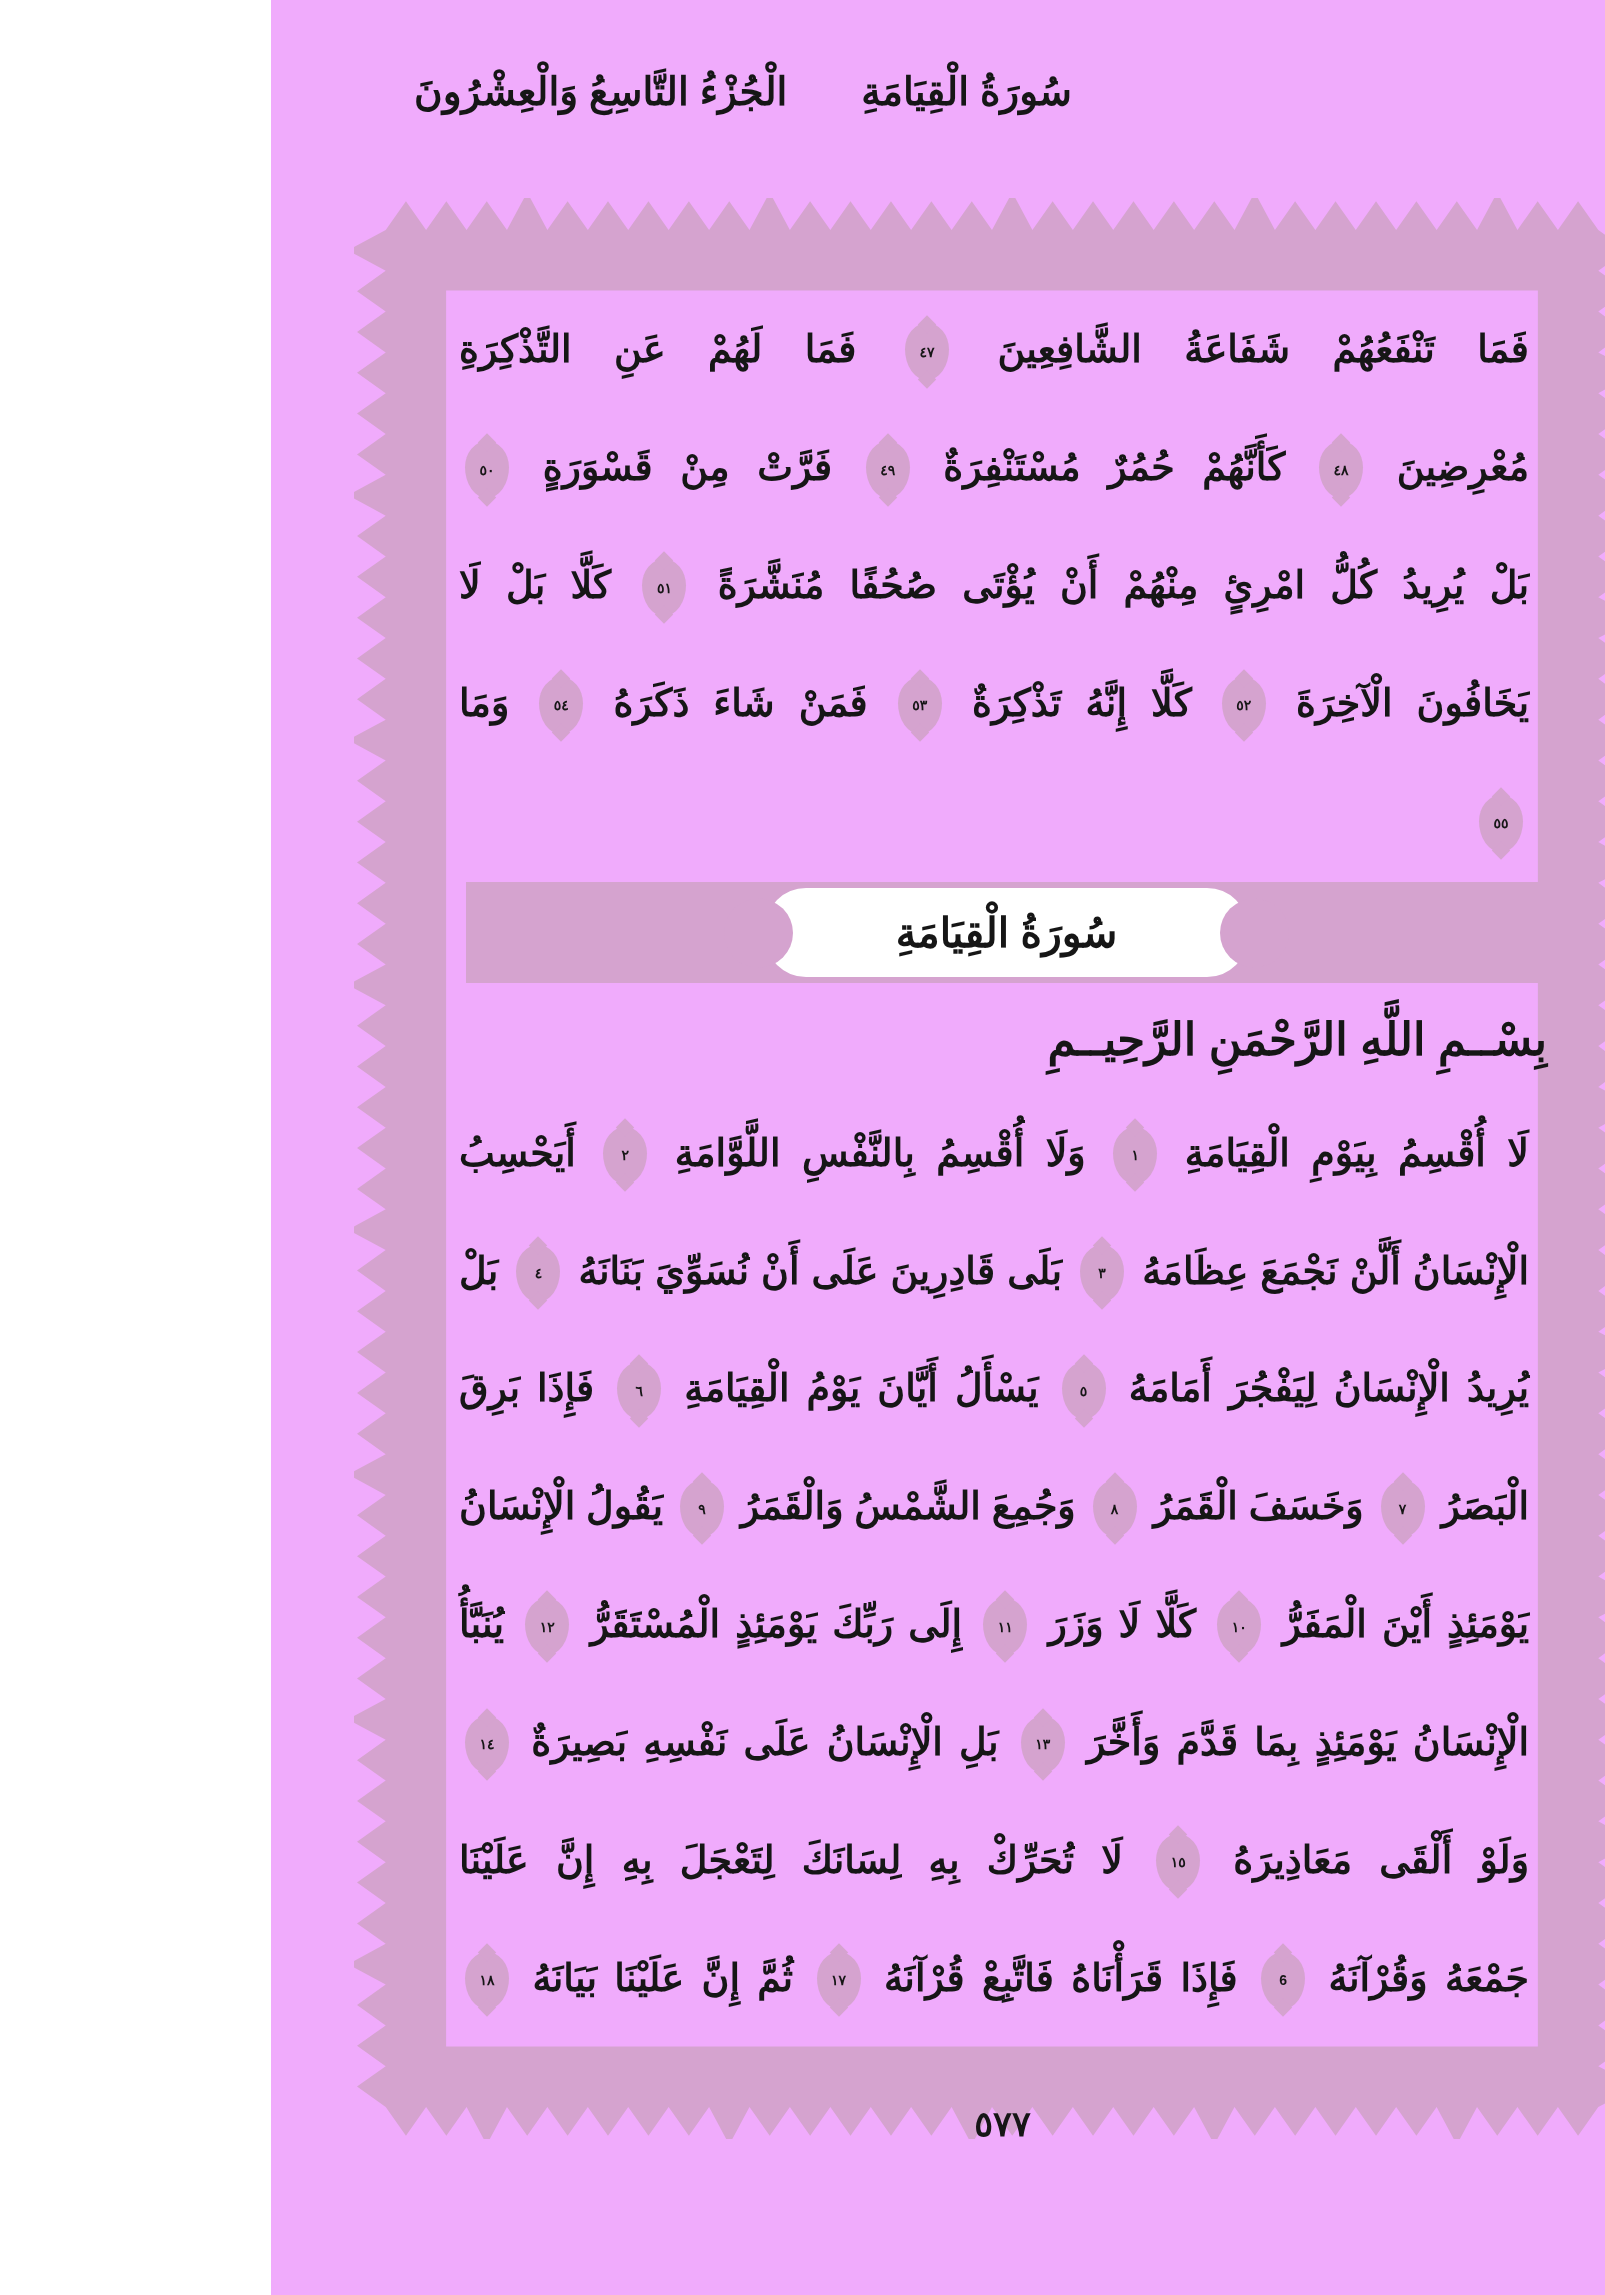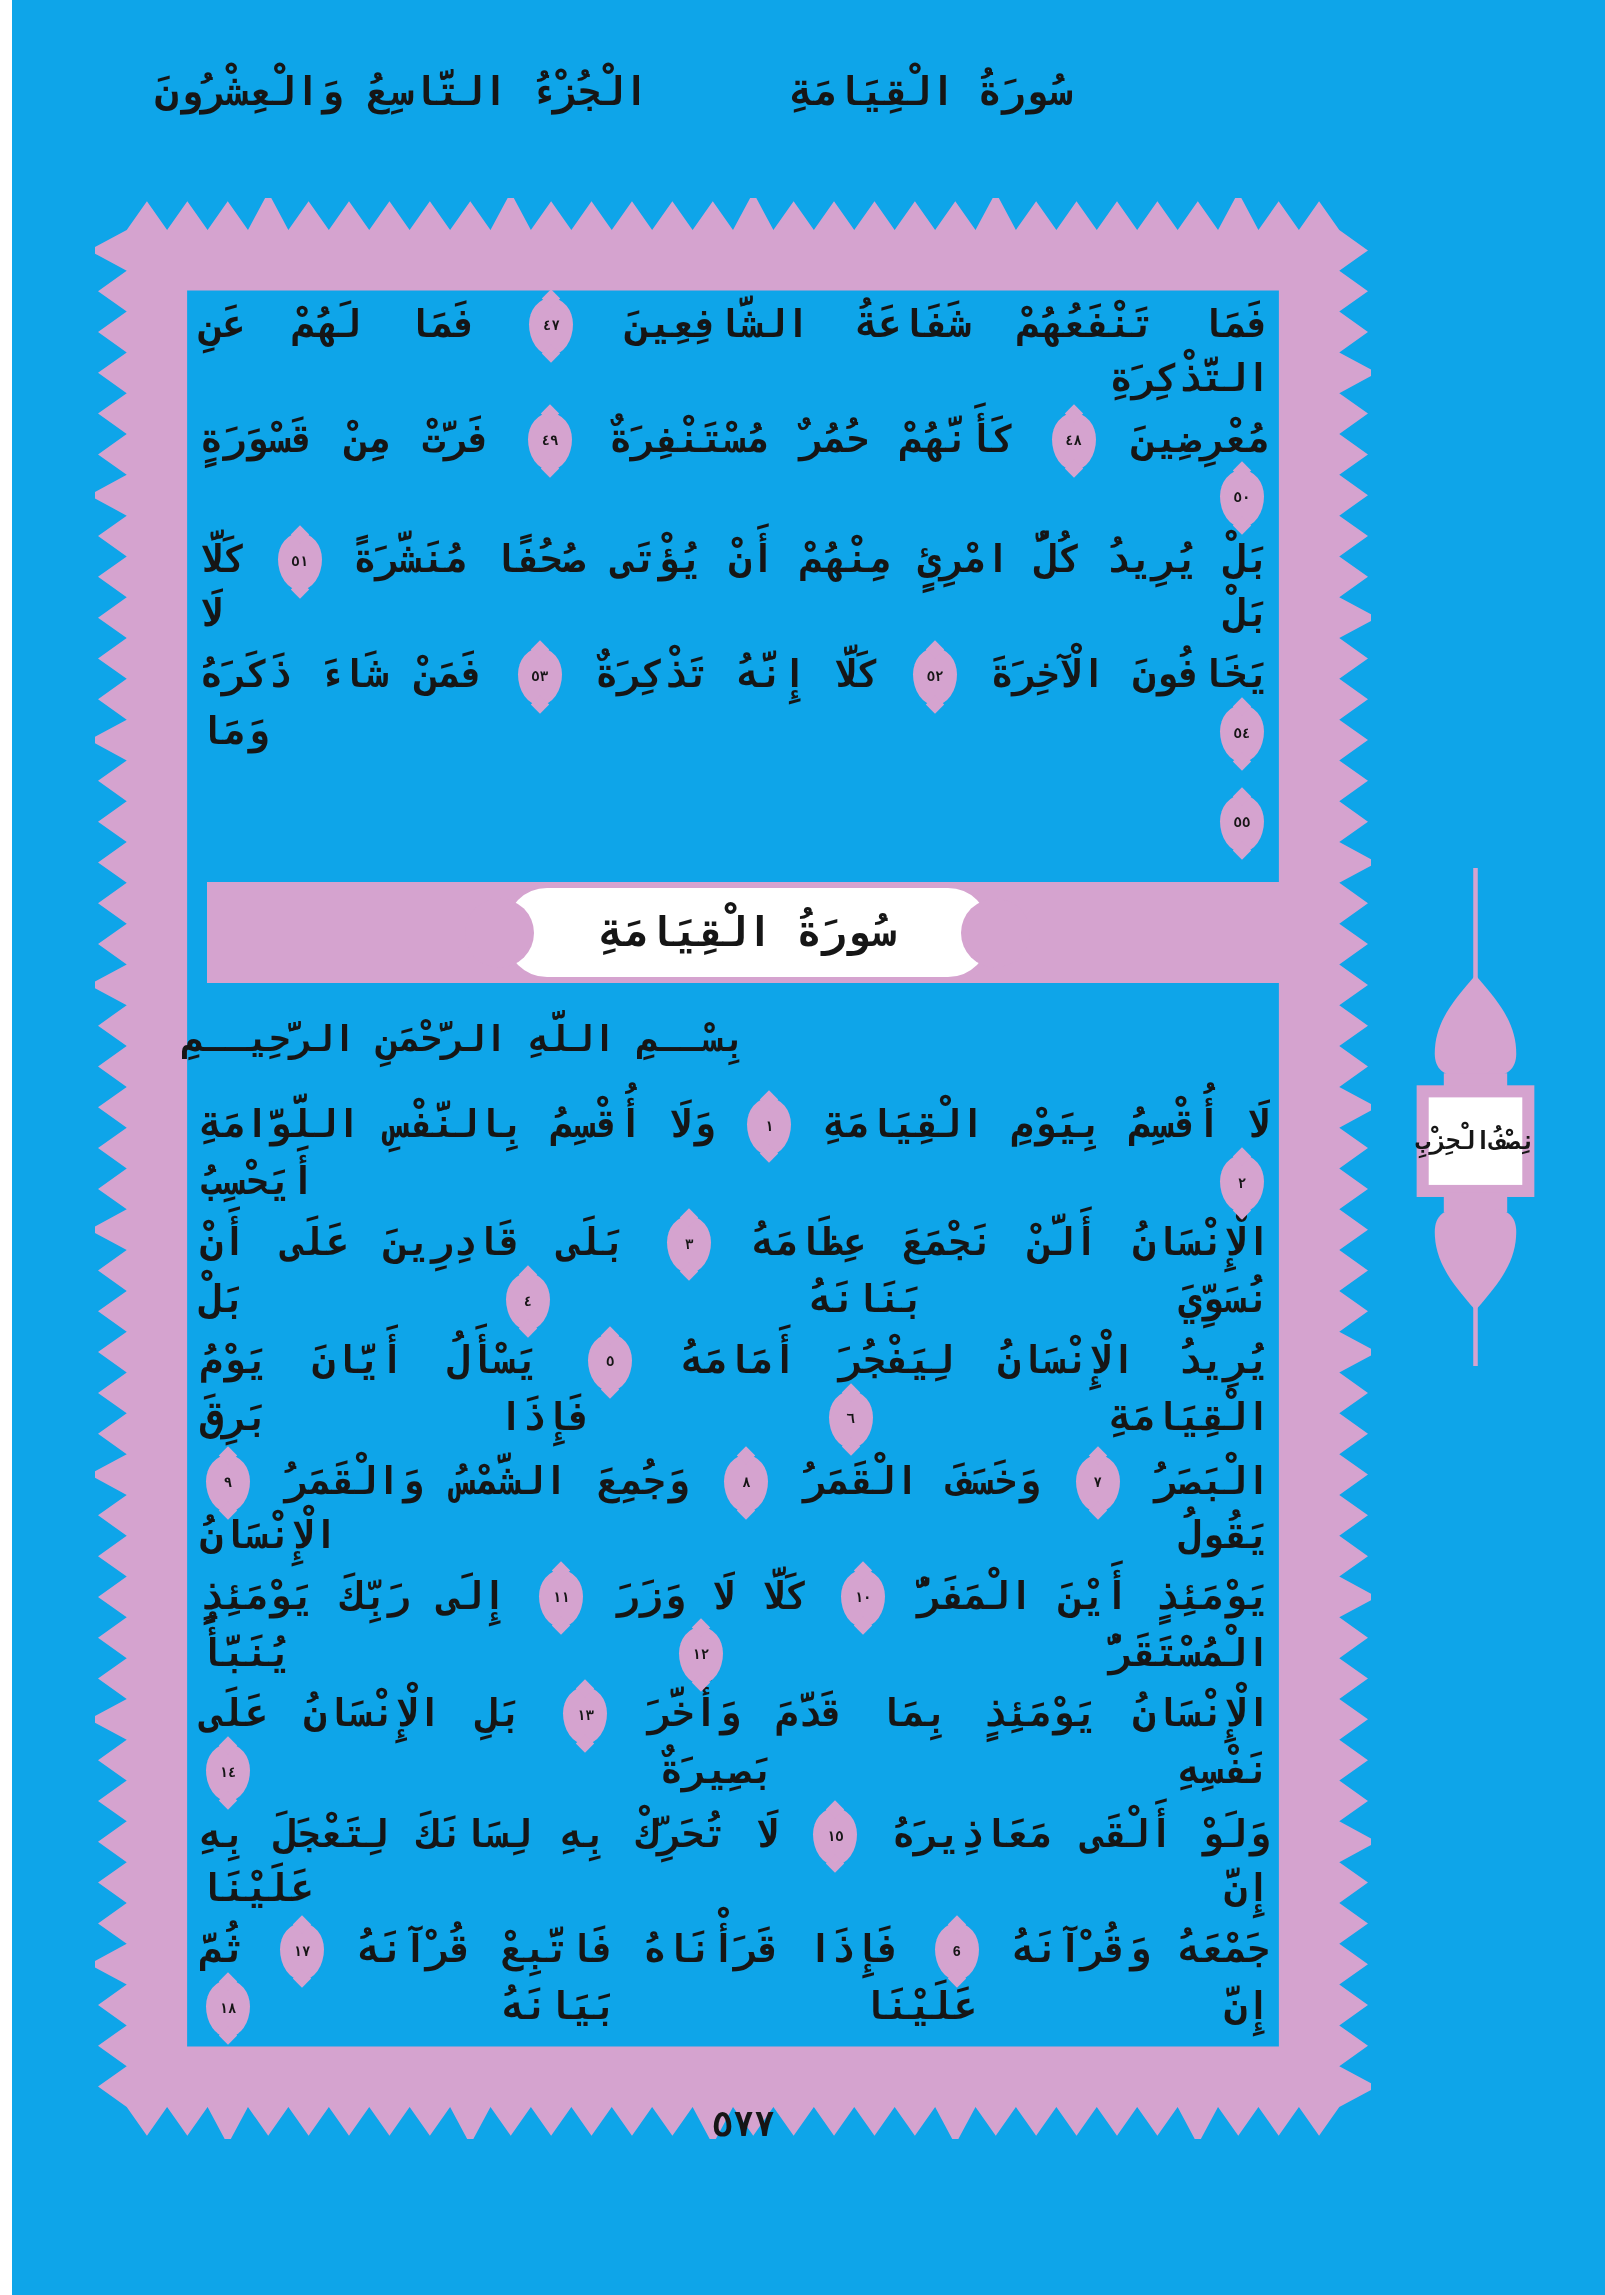--- a/index.html
+++ b/index.html
@@ -1,19 +1,19 @@
 <!DOCTYPE html>
 <html lang="ar" dir="rtl" style="--pink: #d5a3cf; --ink: #161616;font-size:12px"><head>
 <meta charset="utf-8">
 <style>
   :root{ --pink:#d5a3cf; --ink:#161616; }
   html,body{margin:0;padding:0;background:#ffffff;}
   .page{
-    position:relative;width:1593px;height:2295px;background:#0ea5e9;
-    font-family:Liberation Mono, monospace;color:var(--ink);direction:rtl;overflow:hidden;
+    position:relative;width:1334px;height:2295px;background:#f0abfc;
+    font-family:Liberation Sans, sans-serif;color:var(--ink);direction:rtl;overflow:hidden;
   }
   
   .hdr{position:absolute;top:69px;font-size:39px;font-weight:bold;white-space:nowrap;}
   .hdr-juz{left:143px;}
   .hdr-surah{right:533px;}
   
   #frame-svg{position:absolute;left:83px;top:198px;}
   
   .text-area{
     position:absolute;left:170px;top:293px;width:1106px;height:1746px;
@@ -52,22 +52,22 @@
   }
   .cartouche::before,.cartouche::after{
     content:"";position:absolute;top:50%;transform:translateY(-50%);
     width:69px;height:69px;border-radius:50%;background:var(--pink);
   }
   .cartouche::before{left:-41px;}
   .cartouche::after{right:-41px;}
   .banner-title{font-size:41px;font-weight:bold;position:relative;}
   
   .bismillah{
-    flex:0 0 113px;display:grid;align-items:center;text-align:left;
-    font-size:36px;font-weight:bold;
+    flex:0 0 113px;display:grid;align-items:center;text-align:right;
+    font-size:45px;font-weight:bold;
   }
   
   .hizb{position:absolute;left:1388px;top:868px;width:151px;height:498px;}
   .pinkfill{fill:var(--pink);}
   .hizb-label{
     position:absolute;left:1409px;top:1096px;width:109px;height:94px;
     display:flex;flex-direction:row;align-items:center;justify-content:center;
     font-size:25px;font-weight:bold;line-height:1.3;text-align:center;
   }
   

